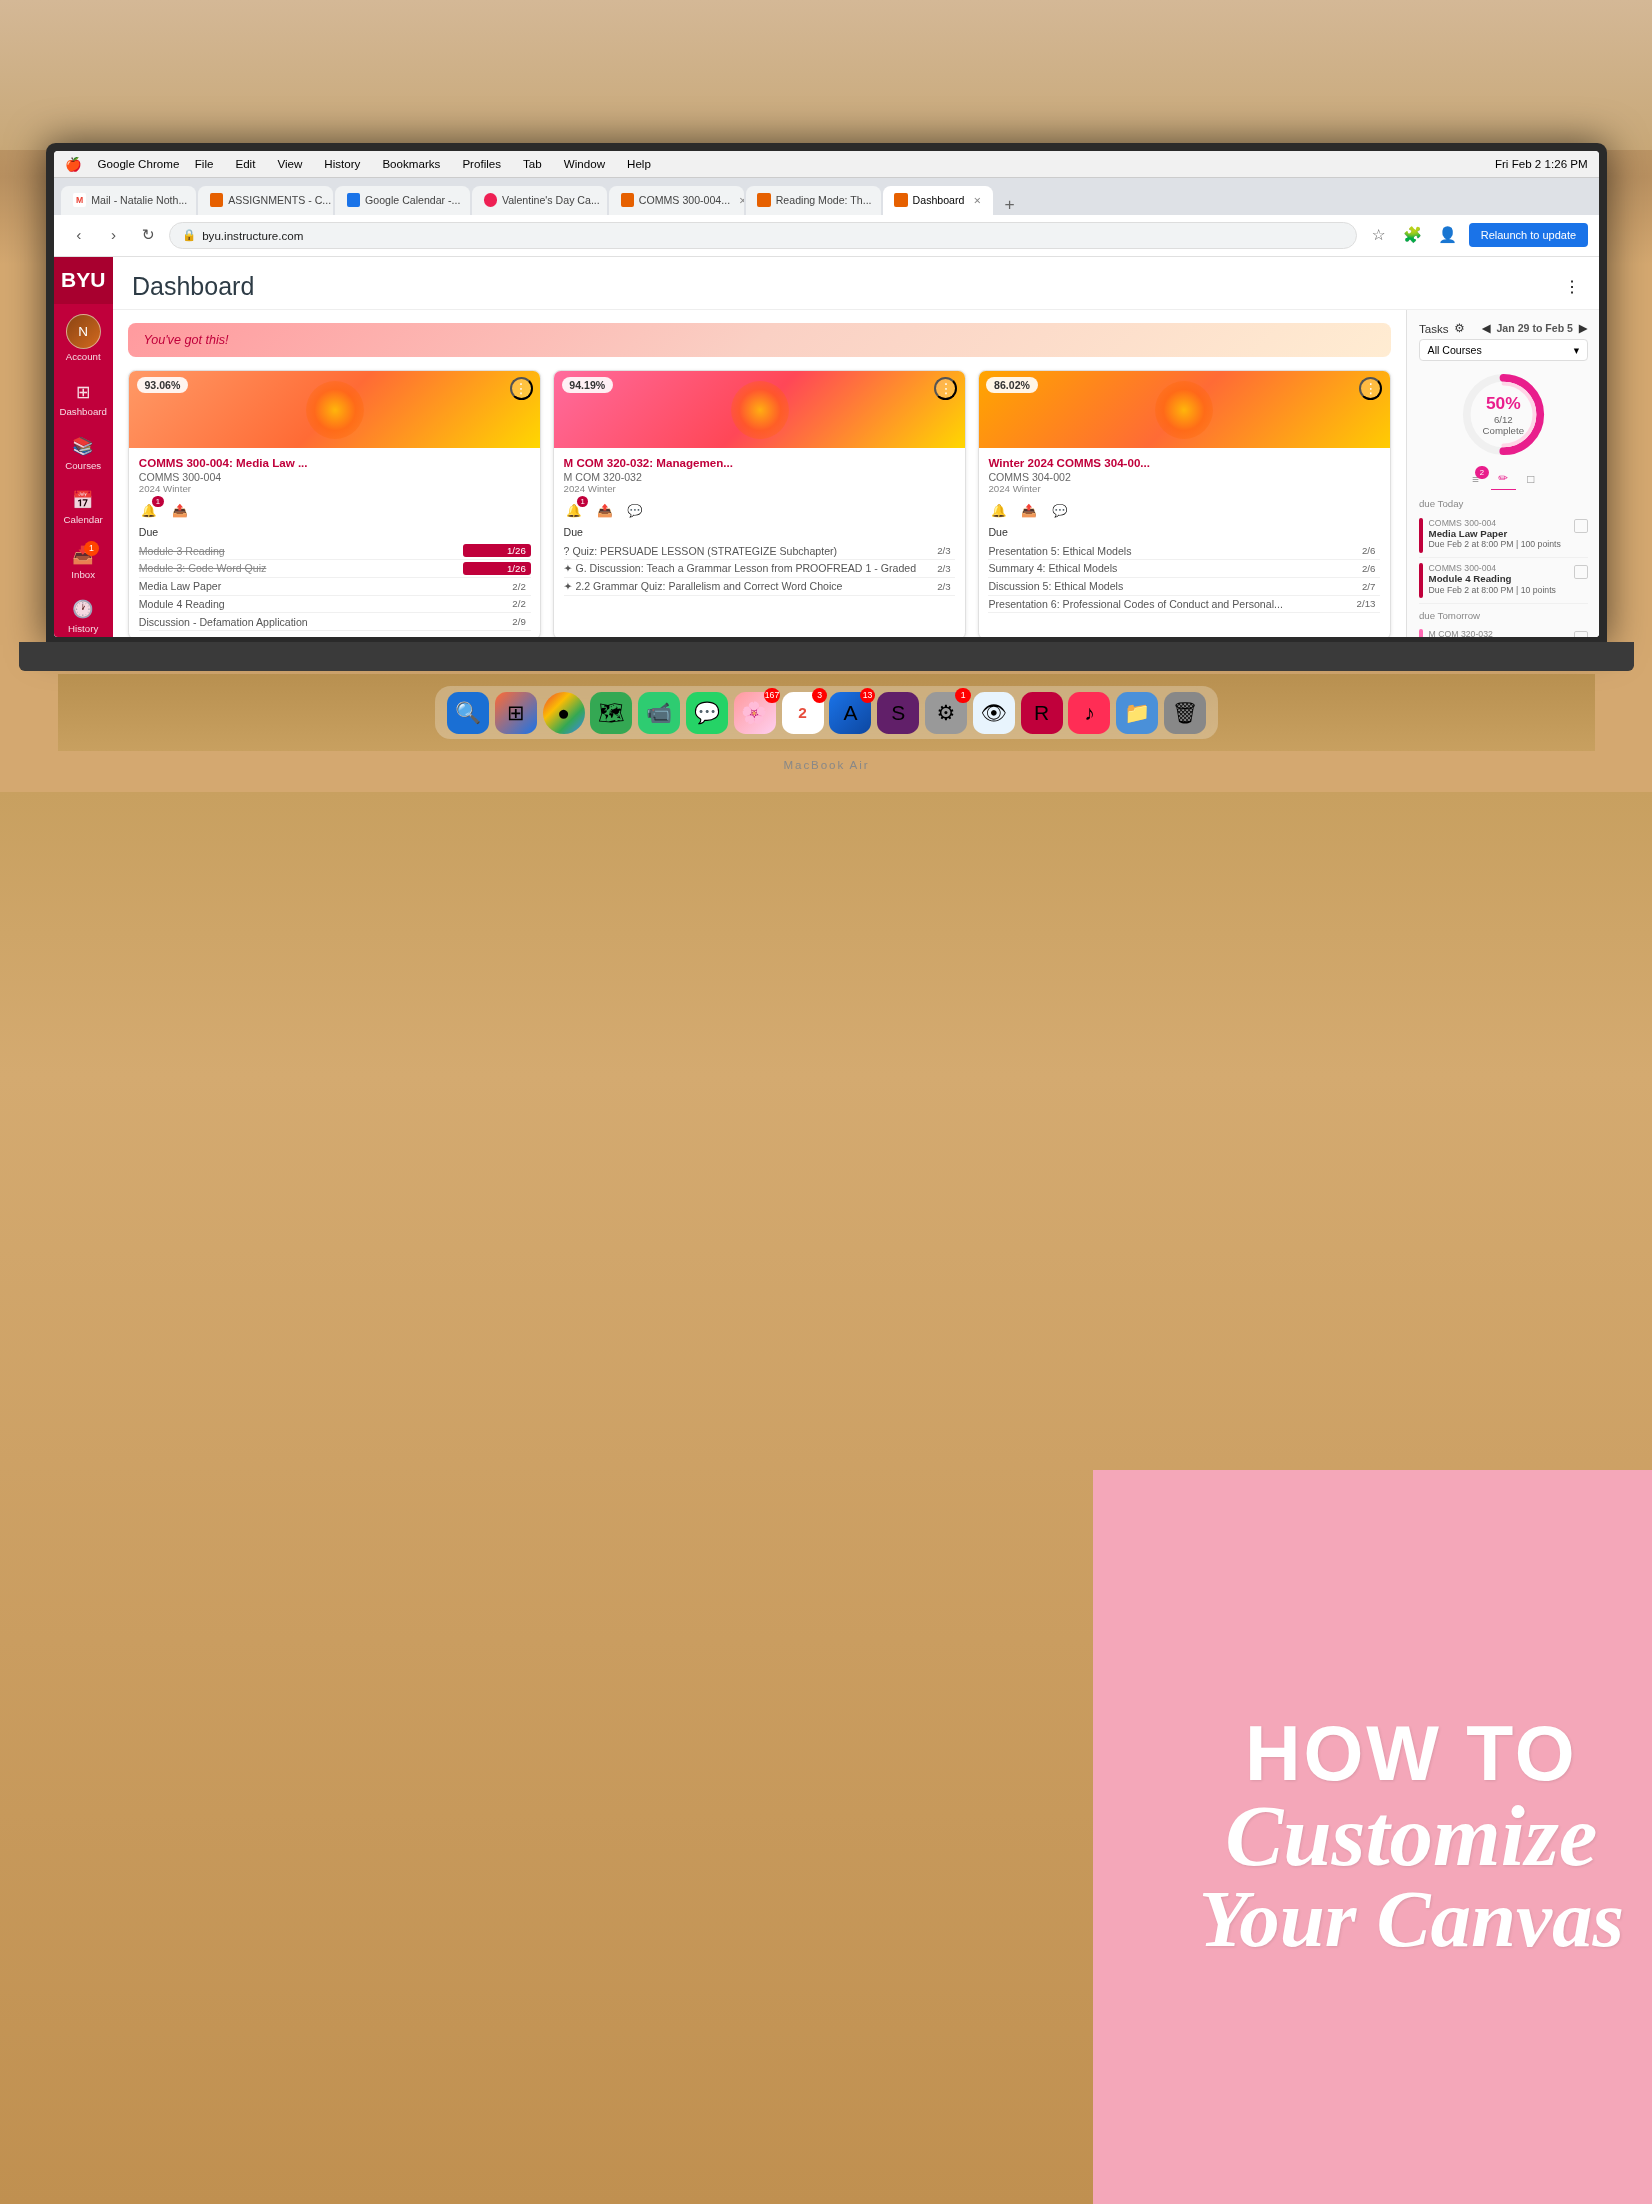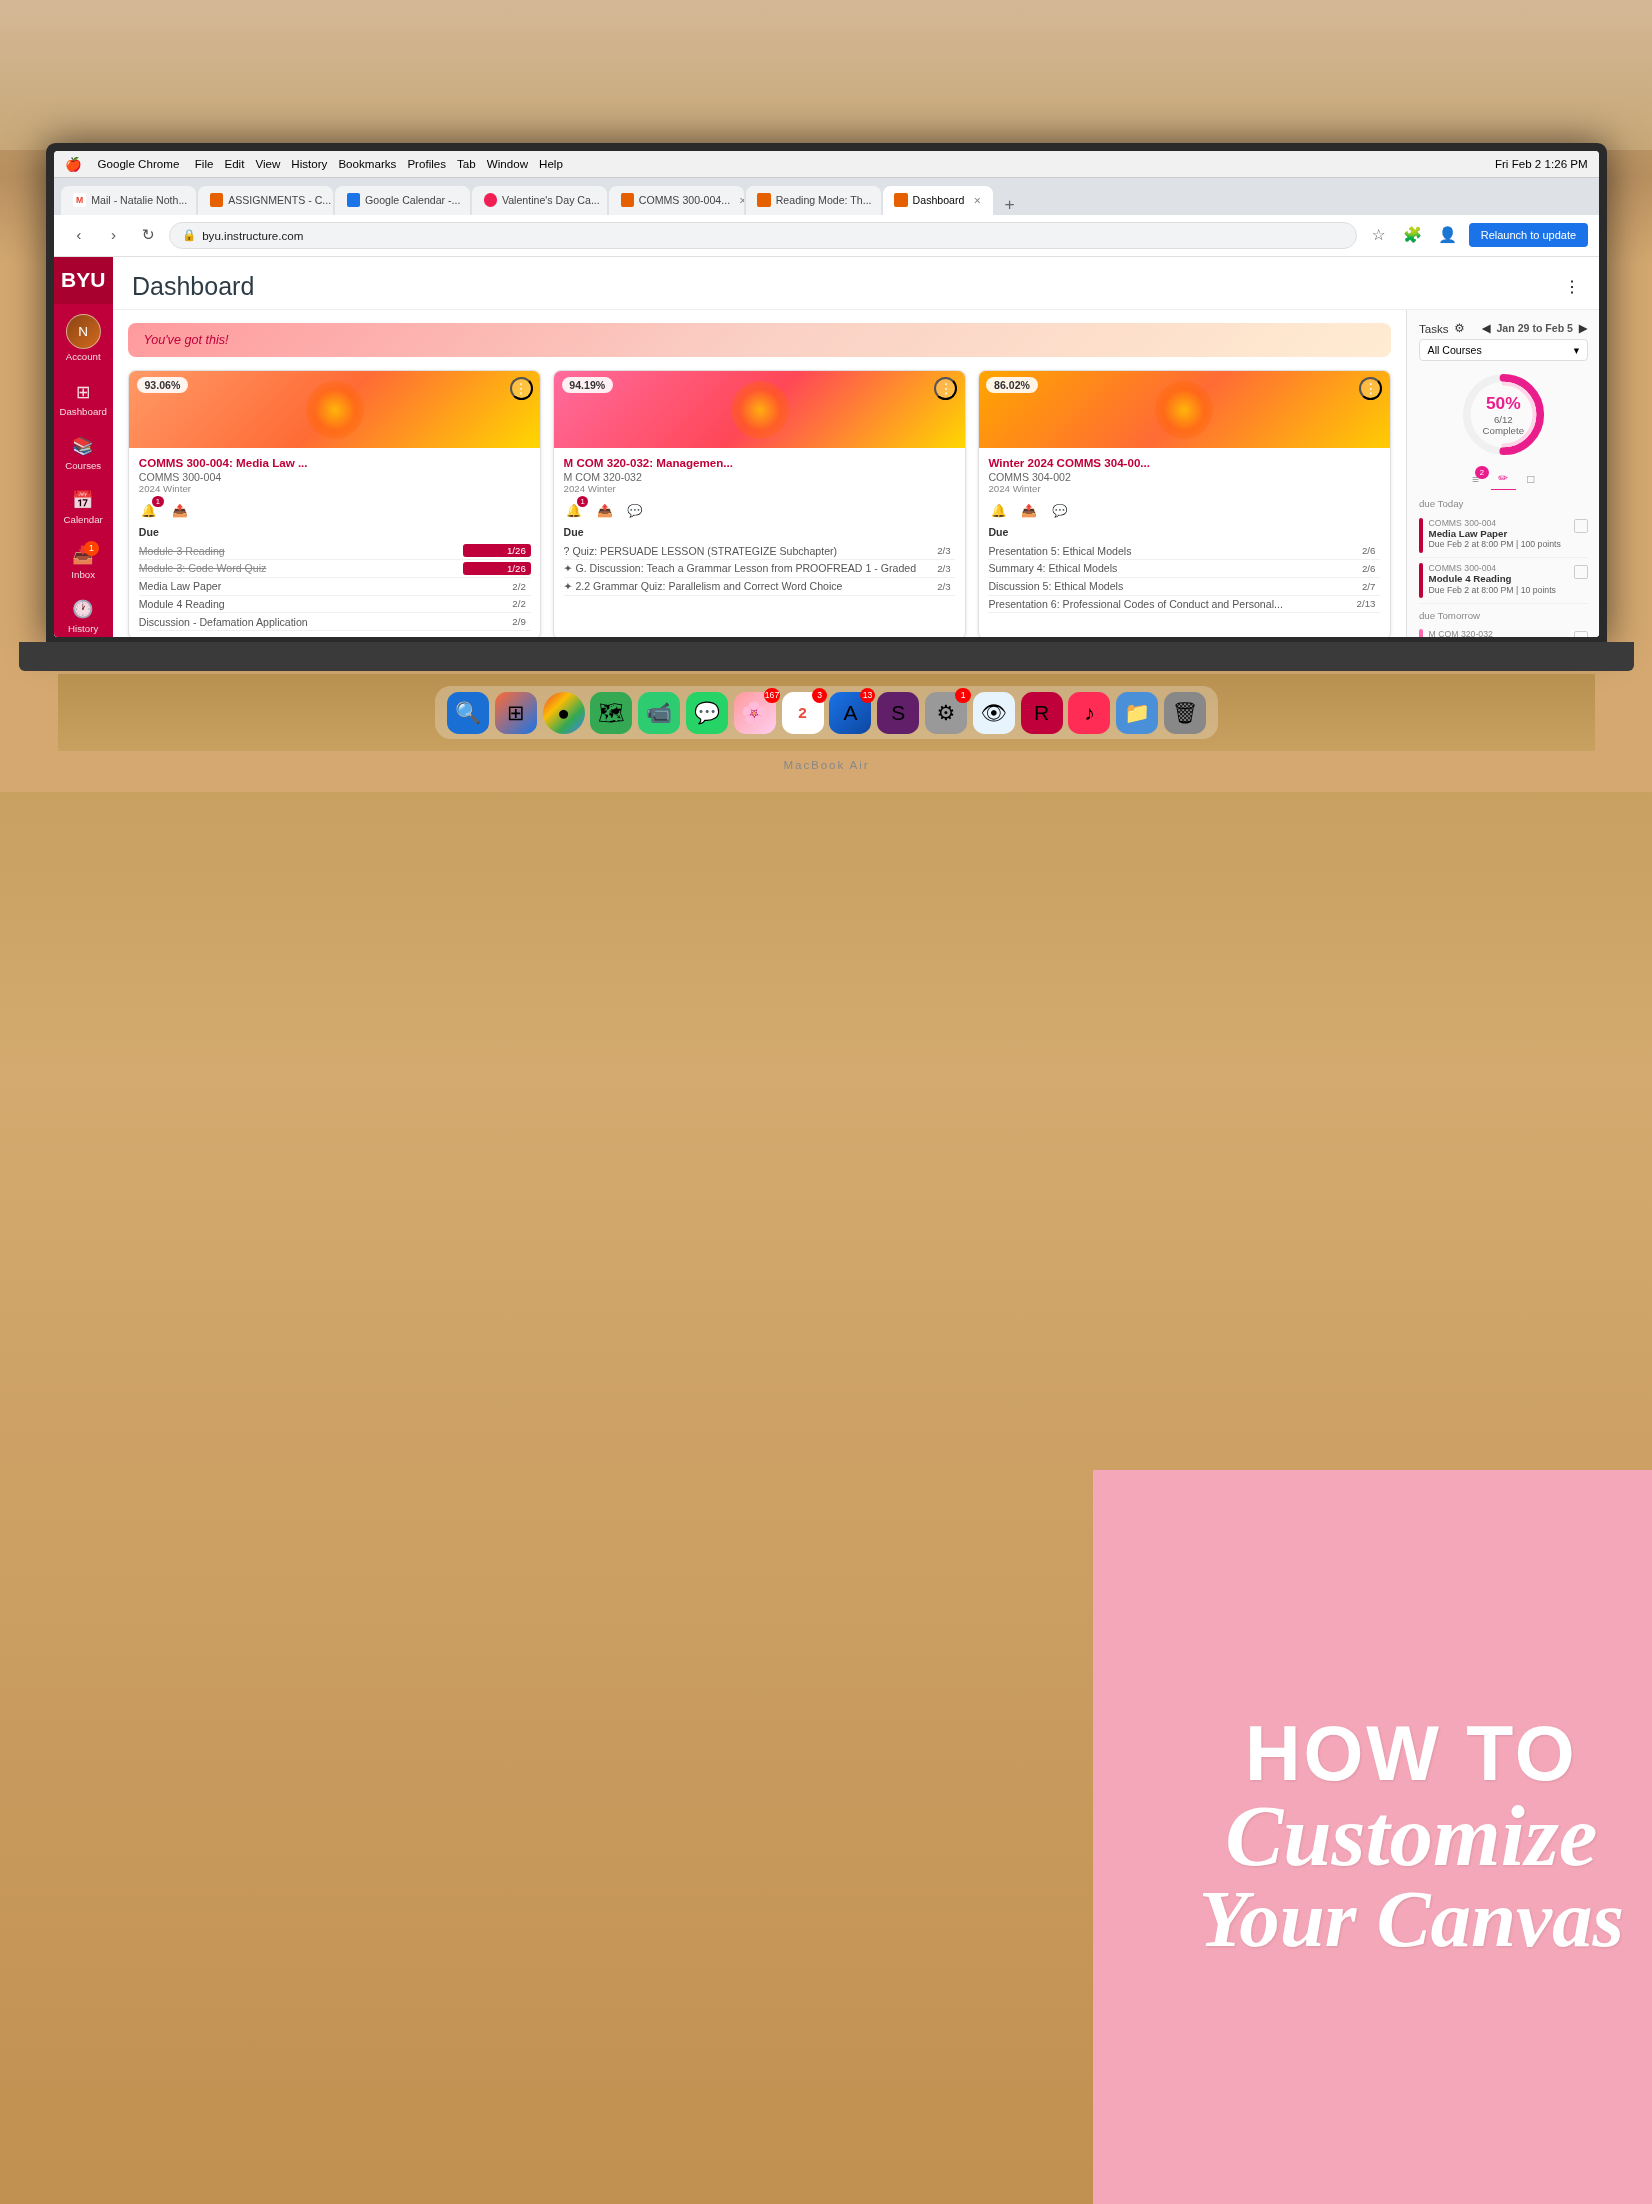--- a/index.html
+++ b/index.html
@@ -26,21 +26,21 @@
       height: 27px;
       display: flex;
       align-items: center;
       padding: 0 11.6px;
       font-size: 11.6px;
       color: #000;
       gap: 15.4px;
       border-bottom: 1px solid #ccc;
     }
     .mac-menubar .apple-logo { font-size: 13.5px; }
-    .mac-menubar-items { display: flex; gap: 11px; font-size: 11.6px; }
+    .mac-menubar-items { display: flex; gap: 22px; font-size: 11.6px; }
     .mac-time { margin-left: auto; font-size: 11.6px; }
 
     
     .chrome-browser {
       display: flex;
       flex-direction: column;
       height: calc(100% - 27px);
       background: #f1f3f4;
     }
 
@@ -341,21 +341,21 @@
       border-radius: 50%;
       width: 11.6px;
       height: 11.6px;
       font-size: 7.7px;
       display: flex;
       align-items: center;
       justify-content: center;
     }
 
     .due-section { font-size: 10.6px; }
-    .due-label { font-weight: bold; color: #333; margin-bottom: 3.9px; }
+    .due-label { font-weight: normal; color: #333; margin-bottom: 3.9px; }
     .due-item {
       display: flex;
       justify-content: space-between;
       align-items: center;
       padding: 1.9px 0;
       font-size: 10.6px;
       color: #333;
       border-bottom: 1px solid #f0f0f0;
     }
     .due-item-name { flex: 1; color: #555; }

